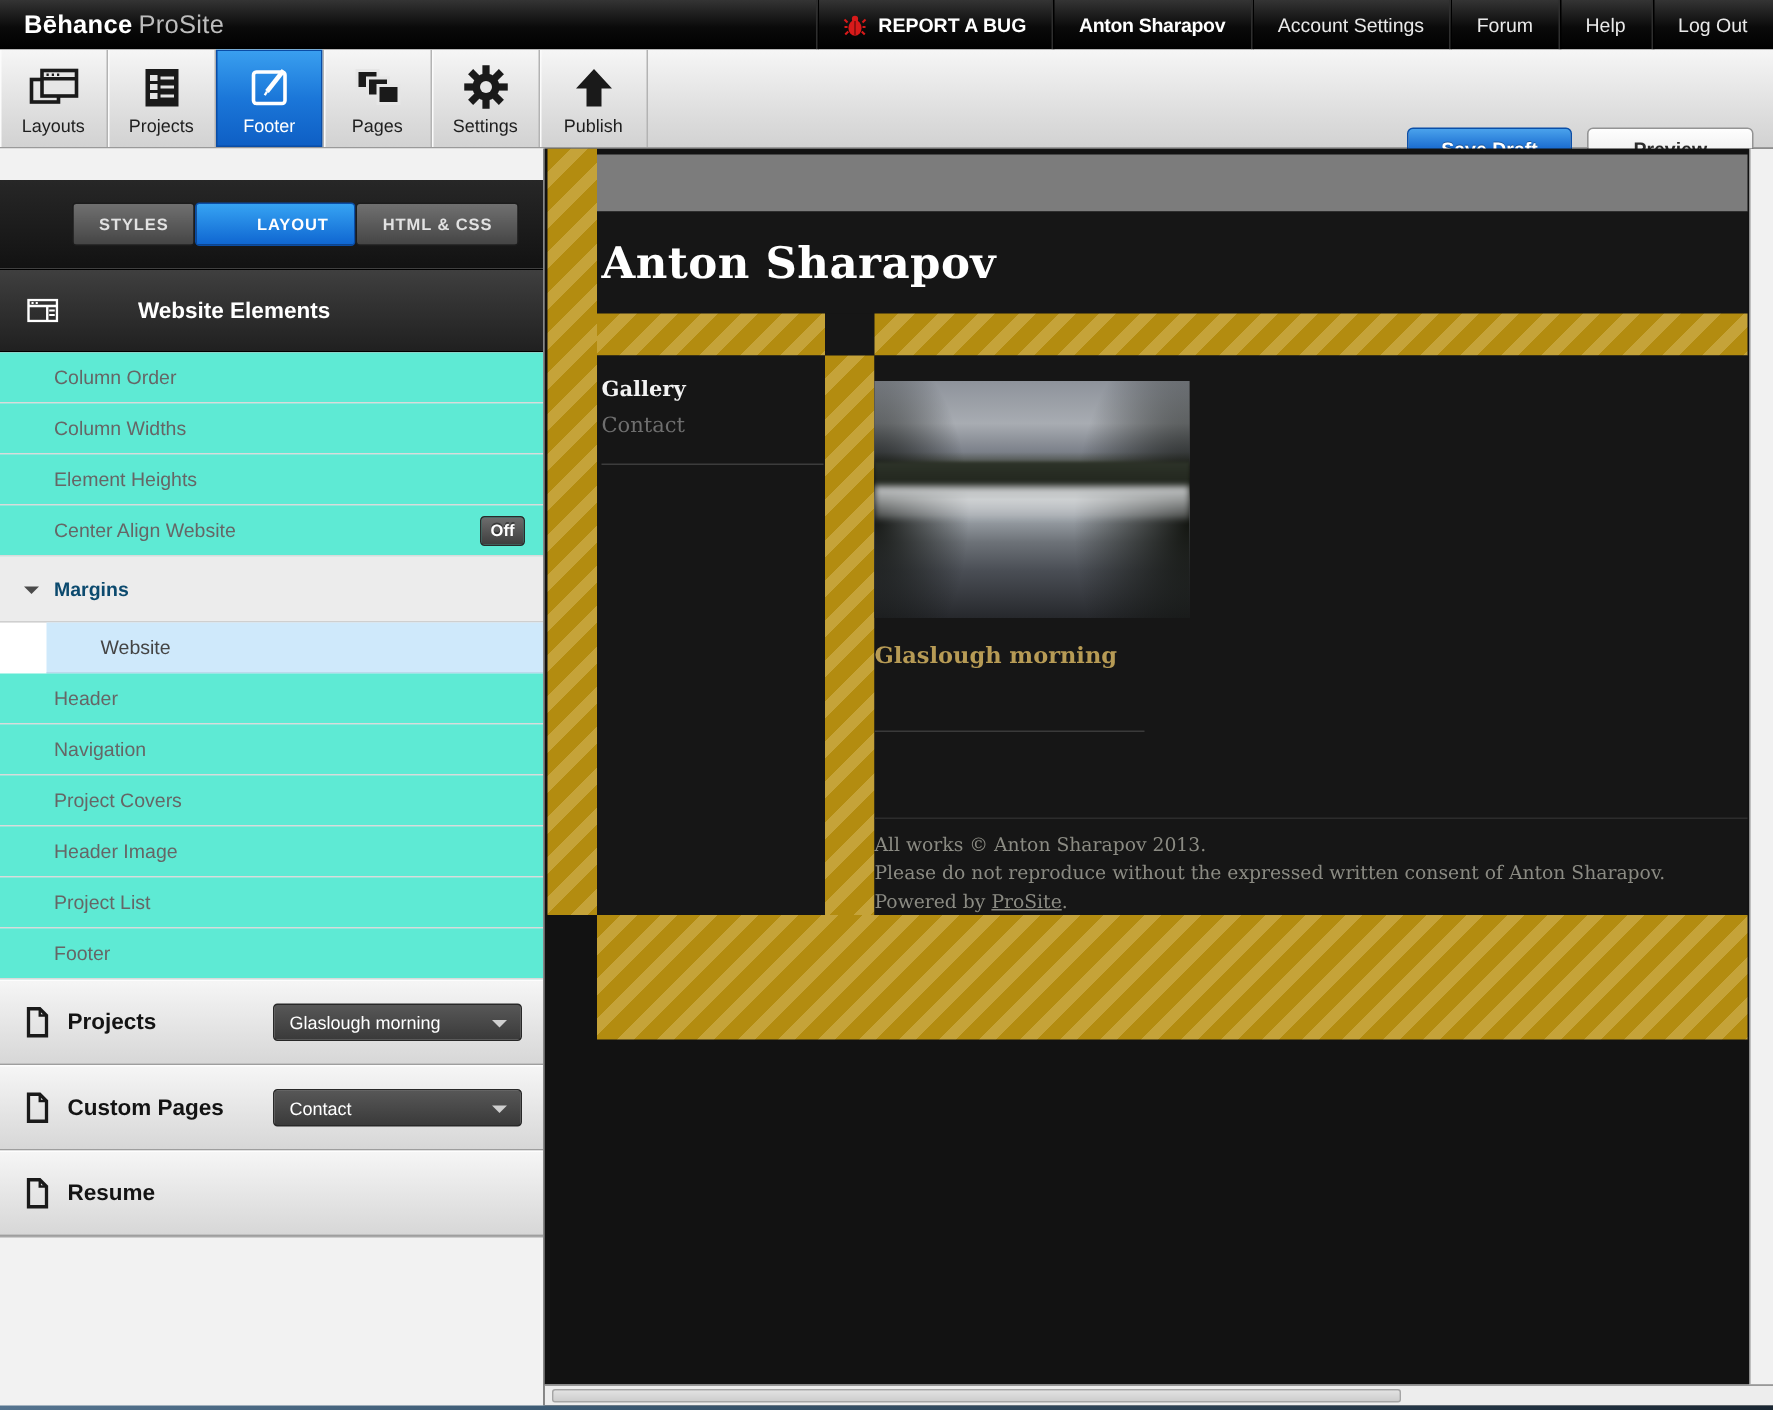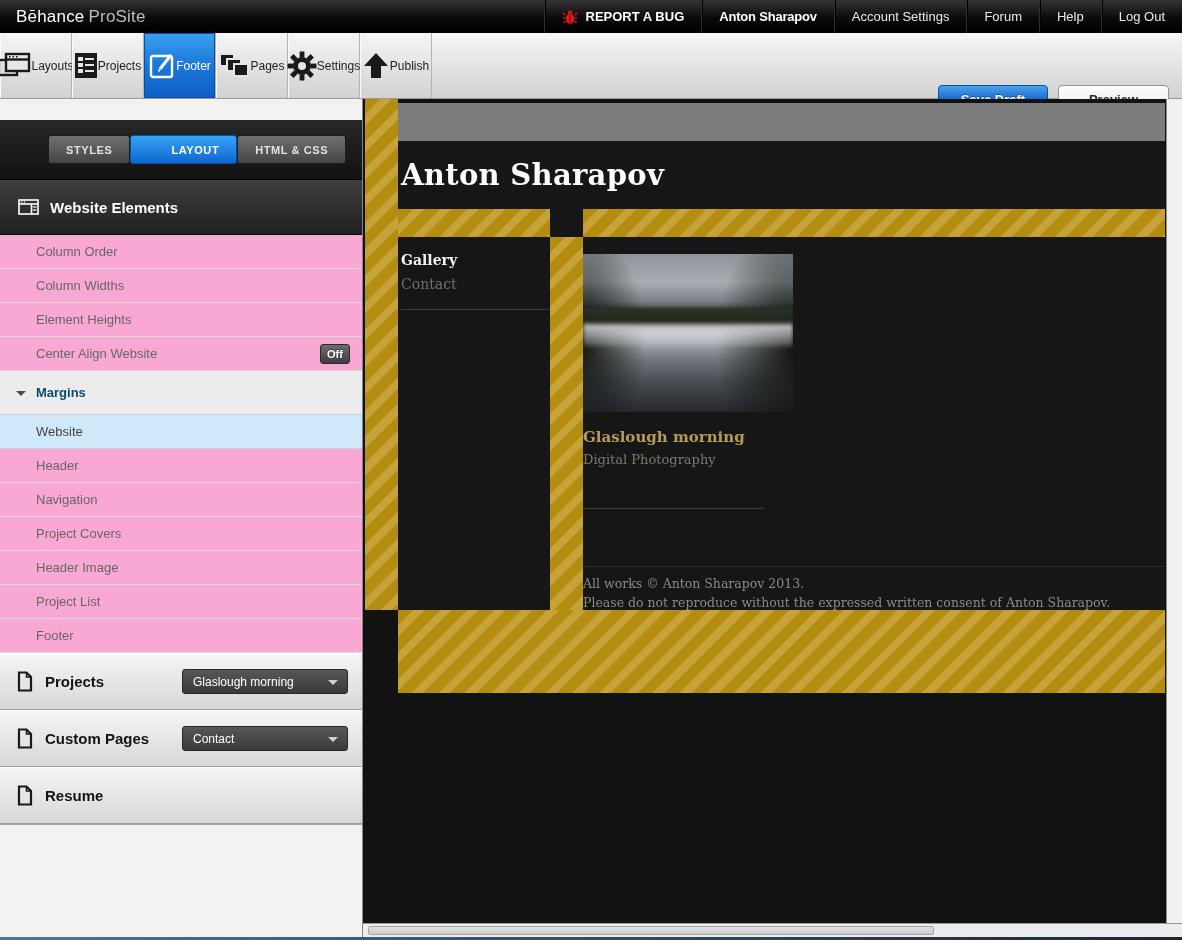--- a/index.html
+++ b/index.html
@@ -8,42 +8,42 @@
     position:relative; width:1182px; height:940px; overflow:hidden;
     font-family:"Liberation Sans", sans-serif; background:#f2f2f2;
   }
   
   .topbar {
     position:absolute; left:0; top:0; width:1182px; height:33px;
     background:linear-gradient(#343434, #0a0a0a 55%, #000);
     display:flex; align-items:center; justify-content:space-between;
   }
   .brand { padding-left:16px; font-size:17px; color:#fff; letter-spacing:.2px; }
-  .brand .b1 { font-weight:normal; }
+  .brand .b1 { font-weight:bold; }
   .brand .b2 { color:#bdbdbd; font-weight:normal; margin-left:4px; }
   .topmenu { display:flex; height:100%; align-items:stretch; }
   .topmenu .tm-item {
     display:flex; align-items:center; padding:0 17px; color:#e9e9e9;
     font-size:13px; border-left:1px solid #2e2e2e; box-shadow:inset 1px 0 0 #000;
     cursor:pointer; white-space:nowrap;
   }
   .tm-item.bug { color:#fff; font-weight:bold; }
   .tm-item.bug svg { margin-right:8px; }
   .tm-item.user { font-weight:bold; color:#fff; letter-spacing:-.2px; }
   
   .toolbar {
     position:absolute; left:0; top:33px; width:1182px; height:66px;
     background:linear-gradient(#f6f6f6, #dcdcdc 70%, #d2d2d2);
     border-bottom:1px solid #9a9a9a;
   }
   .tools { display:flex; height:100%; }
   .tool {
     width:72px; height:100%; border-right:1px solid #b3b3b3;
     box-shadow:inset 1px 0 0 #fbfbfb;
-    display:flex; flex-direction:row; align-items:center; justify-content:center;
+    display:flex; flex-direction:column; align-items:center; justify-content:center;
     cursor:pointer;
   }
   .tool .ticon { height:36px; display:flex; align-items:center; justify-content:center; }
   .tool .tlabel { font-size:12px; color:#1e1e1e; margin-top:1px; }
   .tool.active {
     background:linear-gradient(#3aa0f0, #1b77d9 50%, #0e5ec4);
     box-shadow:inset 0 0 0 1px #0a4da6;
   }
   .tool.active .tlabel { color:#fff; }
   .tb-btn {
@@ -77,46 +77,46 @@
     background:linear-gradient(#707070, #454545); border:1px solid #1c1c1c;
     border-radius:3px; cursor:pointer; margin-right:0;
   }
   .stab + .stab { margin-left:0; }
   .stab.active {
     background:linear-gradient(#36a3f3, #0f66d1); color:#fff; border-color:#0a4da6;padding-left:40px;
   }
   .panel-head {
     height:55px; background:linear-gradient(#3f3f3f, #202020);
     border-bottom:1px solid #000;
-    display:flex; align-items:center; padding-left:18px;
+    display:flex; align-items:center; padding-left:18px;gap:42px;
   }
   .panel-head .ph-title { color:#fff; font-size:15px; font-weight:bold; margin-left:11px; }
   .rows { background:#fff; }
   .row {
     height:34px; display:flex; align-items:center; padding-left:36px;
     font-size:13px; color:#666; border-bottom:1px solid #dadada;
-    background:#f9a8d4; cursor:pointer; position:relative;
+    background:#5eead4; cursor:pointer; position:relative;
   }
   .row .off-badge {
     position:absolute; right:12px; top:7px; width:30px; height:20px;
     background:linear-gradient(#6d6d6d, #3e3e3e); border:1px solid #2a2a2a;
     border-radius:3px; color:#fff; font-size:11px; font-weight:bold;
     display:flex; align-items:center; justify-content:center;
     text-shadow:0 -1px 0 rgba(0,0,0,.4); cursor:pointer;
   }
   .row.group {
     height:44px; background:#ececec; color:#0c4a6e; font-weight:bold;
     border-bottom:1px solid #cfcfcf;
   }
   .row.group .caret {
     position:absolute; left:16px; top:20px; width:0; height:0;
     border-left:5px solid transparent; border-right:5px solid transparent;
     border-top:5px solid #4a4a4a;
   }
-  .row.selected { background:#cfe9fb; color:#444; border-bottom:1px solid #bcd9ec; }
+  .row.selected { background:#cfe9fb; color:#444; border-bottom:1px solid #bcd9ec;margin-left:31px; }
   .section {
     height:57px; background:linear-gradient(#f6f6f6, #d7d7d7);
     border-bottom:1px solid #9e9e9e; box-shadow:inset 0 1px 0 #fdfdfd;
     position:relative; display:flex; align-items:center; padding-left:17px;
     cursor:pointer;
   }
   .section .sec-title { font-size:15px; font-weight:bold; color:#141414; margin-left:12px; }
   .dropdown {
     position:absolute; right:14px; top:16px; width:166px; height:25px;
     background:linear-gradient(#575757, #3a3a3a); border:1px solid #282828;
@@ -416,21 +416,20 @@
     </div>
 
     <div class="pv-vband-mid stripes"></div>
 
     <div class="pv-content">
       <div class="pv-photo">
         <div class="treeline"></div>
         <div class="mist"></div>
       </div>
       <div class="pv-title">Glaslough morning</div>
-      <div class="pv-cat">Digital Photography</div>
       <div class="pv-hr1"></div>
       <div class="pv-hr2"></div>
       <div class="pv-footer">
         <div>All works © Anton Sharapov 2013.</div>
         <div><span>Please do not reproduce without the expressed written consent of Anton Sharapov. Powered by </span><span class="link">ProSite</span><span>.</span></div>
       </div>
     </div>
 
     <div class="pv-hband-bottom stripes"></div>
 

